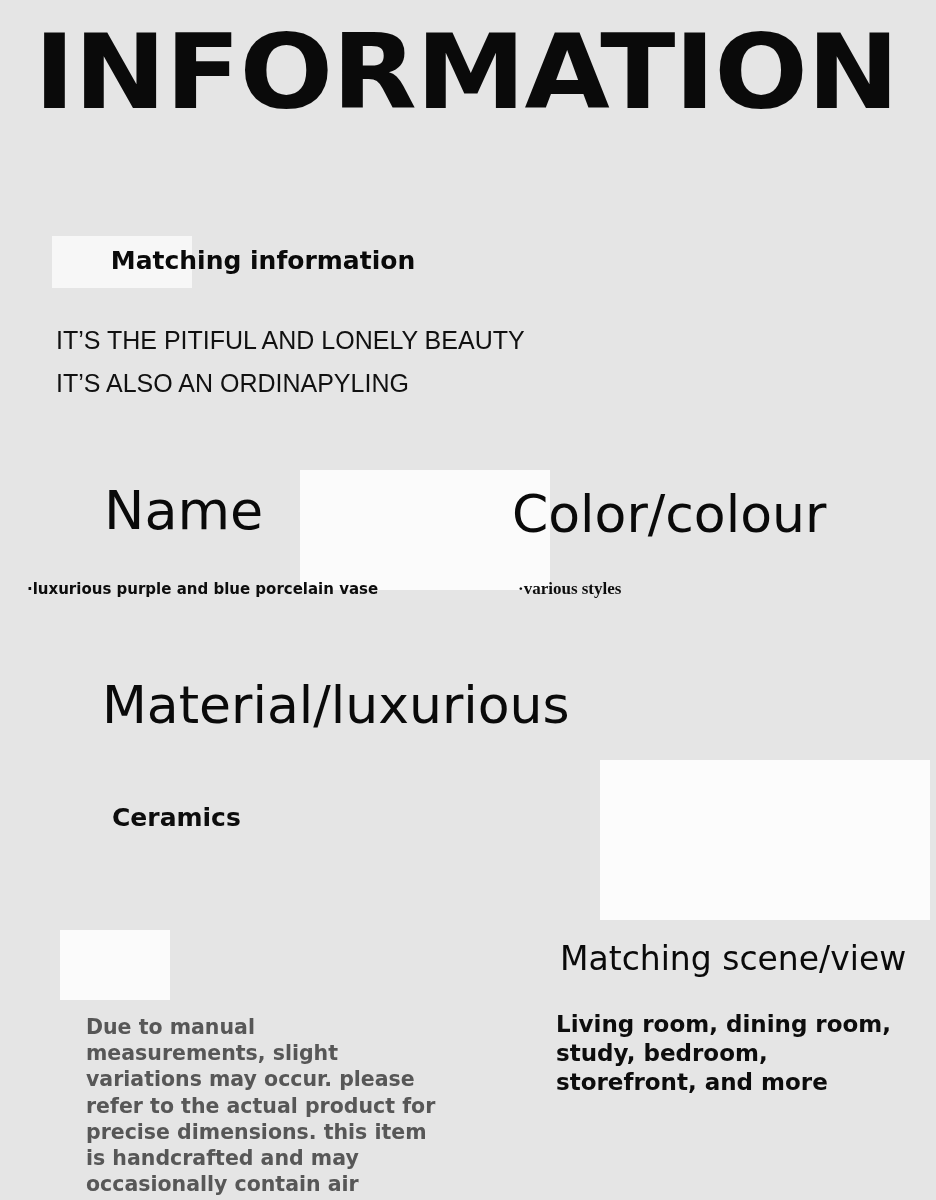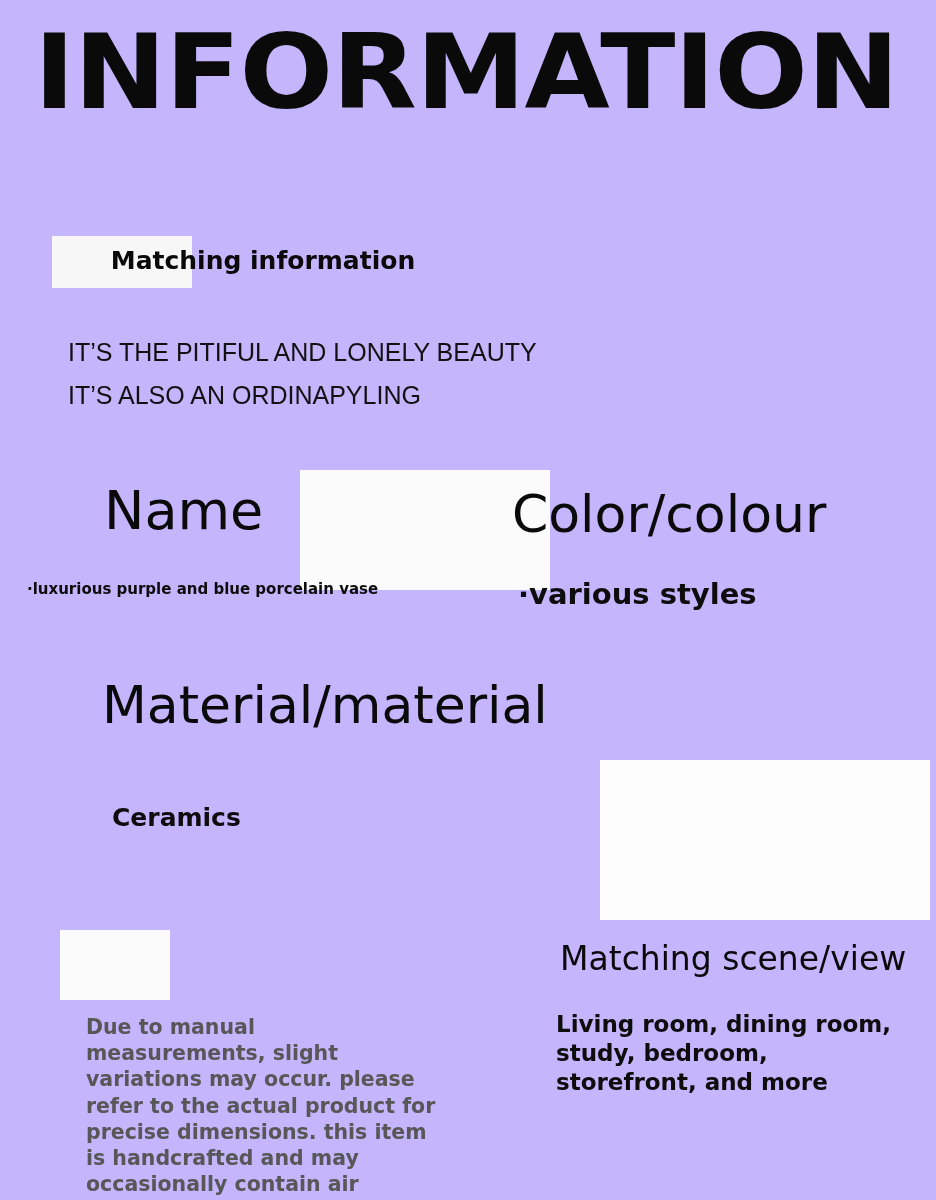--- a/index.html
+++ b/index.html
@@ -12,21 +12,21 @@
     height: 1200px;
     background: #ffffff;
     font-family: "DejaVu Sans", "Liberation Sans", sans-serif;
     -webkit-font-smoothing: antialiased;
     overflow: hidden;
   }
   .page {
     position: relative;
     width: 936px;
     height: 1200px;
-    background: #c4b5fd;
+    background: #e5e5e5;
     overflow: hidden;
   }
 
   
   .ghost {
     position: absolute;
     background: #fcfcfc;
     pointer-events: none;
   }
   .ghost.g1 { left: 52px;  top: 236px;  width: 140px; height: 52px;  background:#f7f7f7; }
@@ -60,21 +60,21 @@
     margin: 0;
     font-weight: 700;
     font-size: 25px;
     line-height: 1.18;
     color: #0a0a0a;
     text-align: center;
   }
   .tagline {
     position: absolute;
     left: 56px;
-    margin: 12px;
+    margin: 0;
     font-family: "Liberation Sans", sans-serif;
     font-weight: 400;
     font-size: 25px;
     line-height: 1;
     color: #111111;
     white-space: nowrap;
   }
   .tagline.l1 { top: 328px; }
   .tagline.l2 { top: 371px; }
 
@@ -100,22 +100,23 @@
     font-weight: 700;
     color: #0d0d0d;
   }
   .sec-body.name-val {
     left: 27px; top: 582px;
     font-size: 15px; line-height: 1;
     white-space: nowrap;
   }
   .sec-body.color-val {
     left: 518px; top: 580px;
-    font-size: 29px; line-height: 1;
+    font-size: 17px; line-height: 1;
     white-space: nowrap;
+    font-family: Liberation Serif, serif;
   }
   .sec-body.material-val {
     left: 112px; top: 784px;
     font-size: 25px; line-height: 1;
     white-space: nowrap;
     margin-top: 21px;
   }
   .sec-body.matching-val {
     left: 556px; top: 1010px;
     width: 340px;
@@ -146,21 +147,21 @@
   <p class="tagline l1">IT’S THE PITIFUL AND LONELY BEAUTY</p>
 
   <p class="tagline l2">IT’S ALSO AN ORDINAPYLING</p>
 
   <h2 class="sec-head name">Name</h2>
   <p class="sec-body name-val">·luxurious purple and blue porcelain vase</p>
 
   <h2 class="sec-head color">Color/colour</h2>
   <p class="sec-body color-val">·various styles</p>
 
-  <h2 class="sec-head material">Material/material</h2>
+  <h2 class="sec-head material">Material/luxurious</h2>
   <p class="sec-body material-val">Ceramics</p>
 
   <p class="sec-body warm-val">Due to manual measurements, slight variations may occur. please refer to the actual product for precise dimensions. this item is handcrafted and may occasionally contain air bubbles, which do not affect the overall aesthetics or functionality</p>
 
   <h2 class="sec-head matching">Matching scene/view</h2>
   <p class="sec-body matching-val">Living room, dining room, study, bedroom, storefront, and more</p>
 
 </div>
 
 </body></html>

